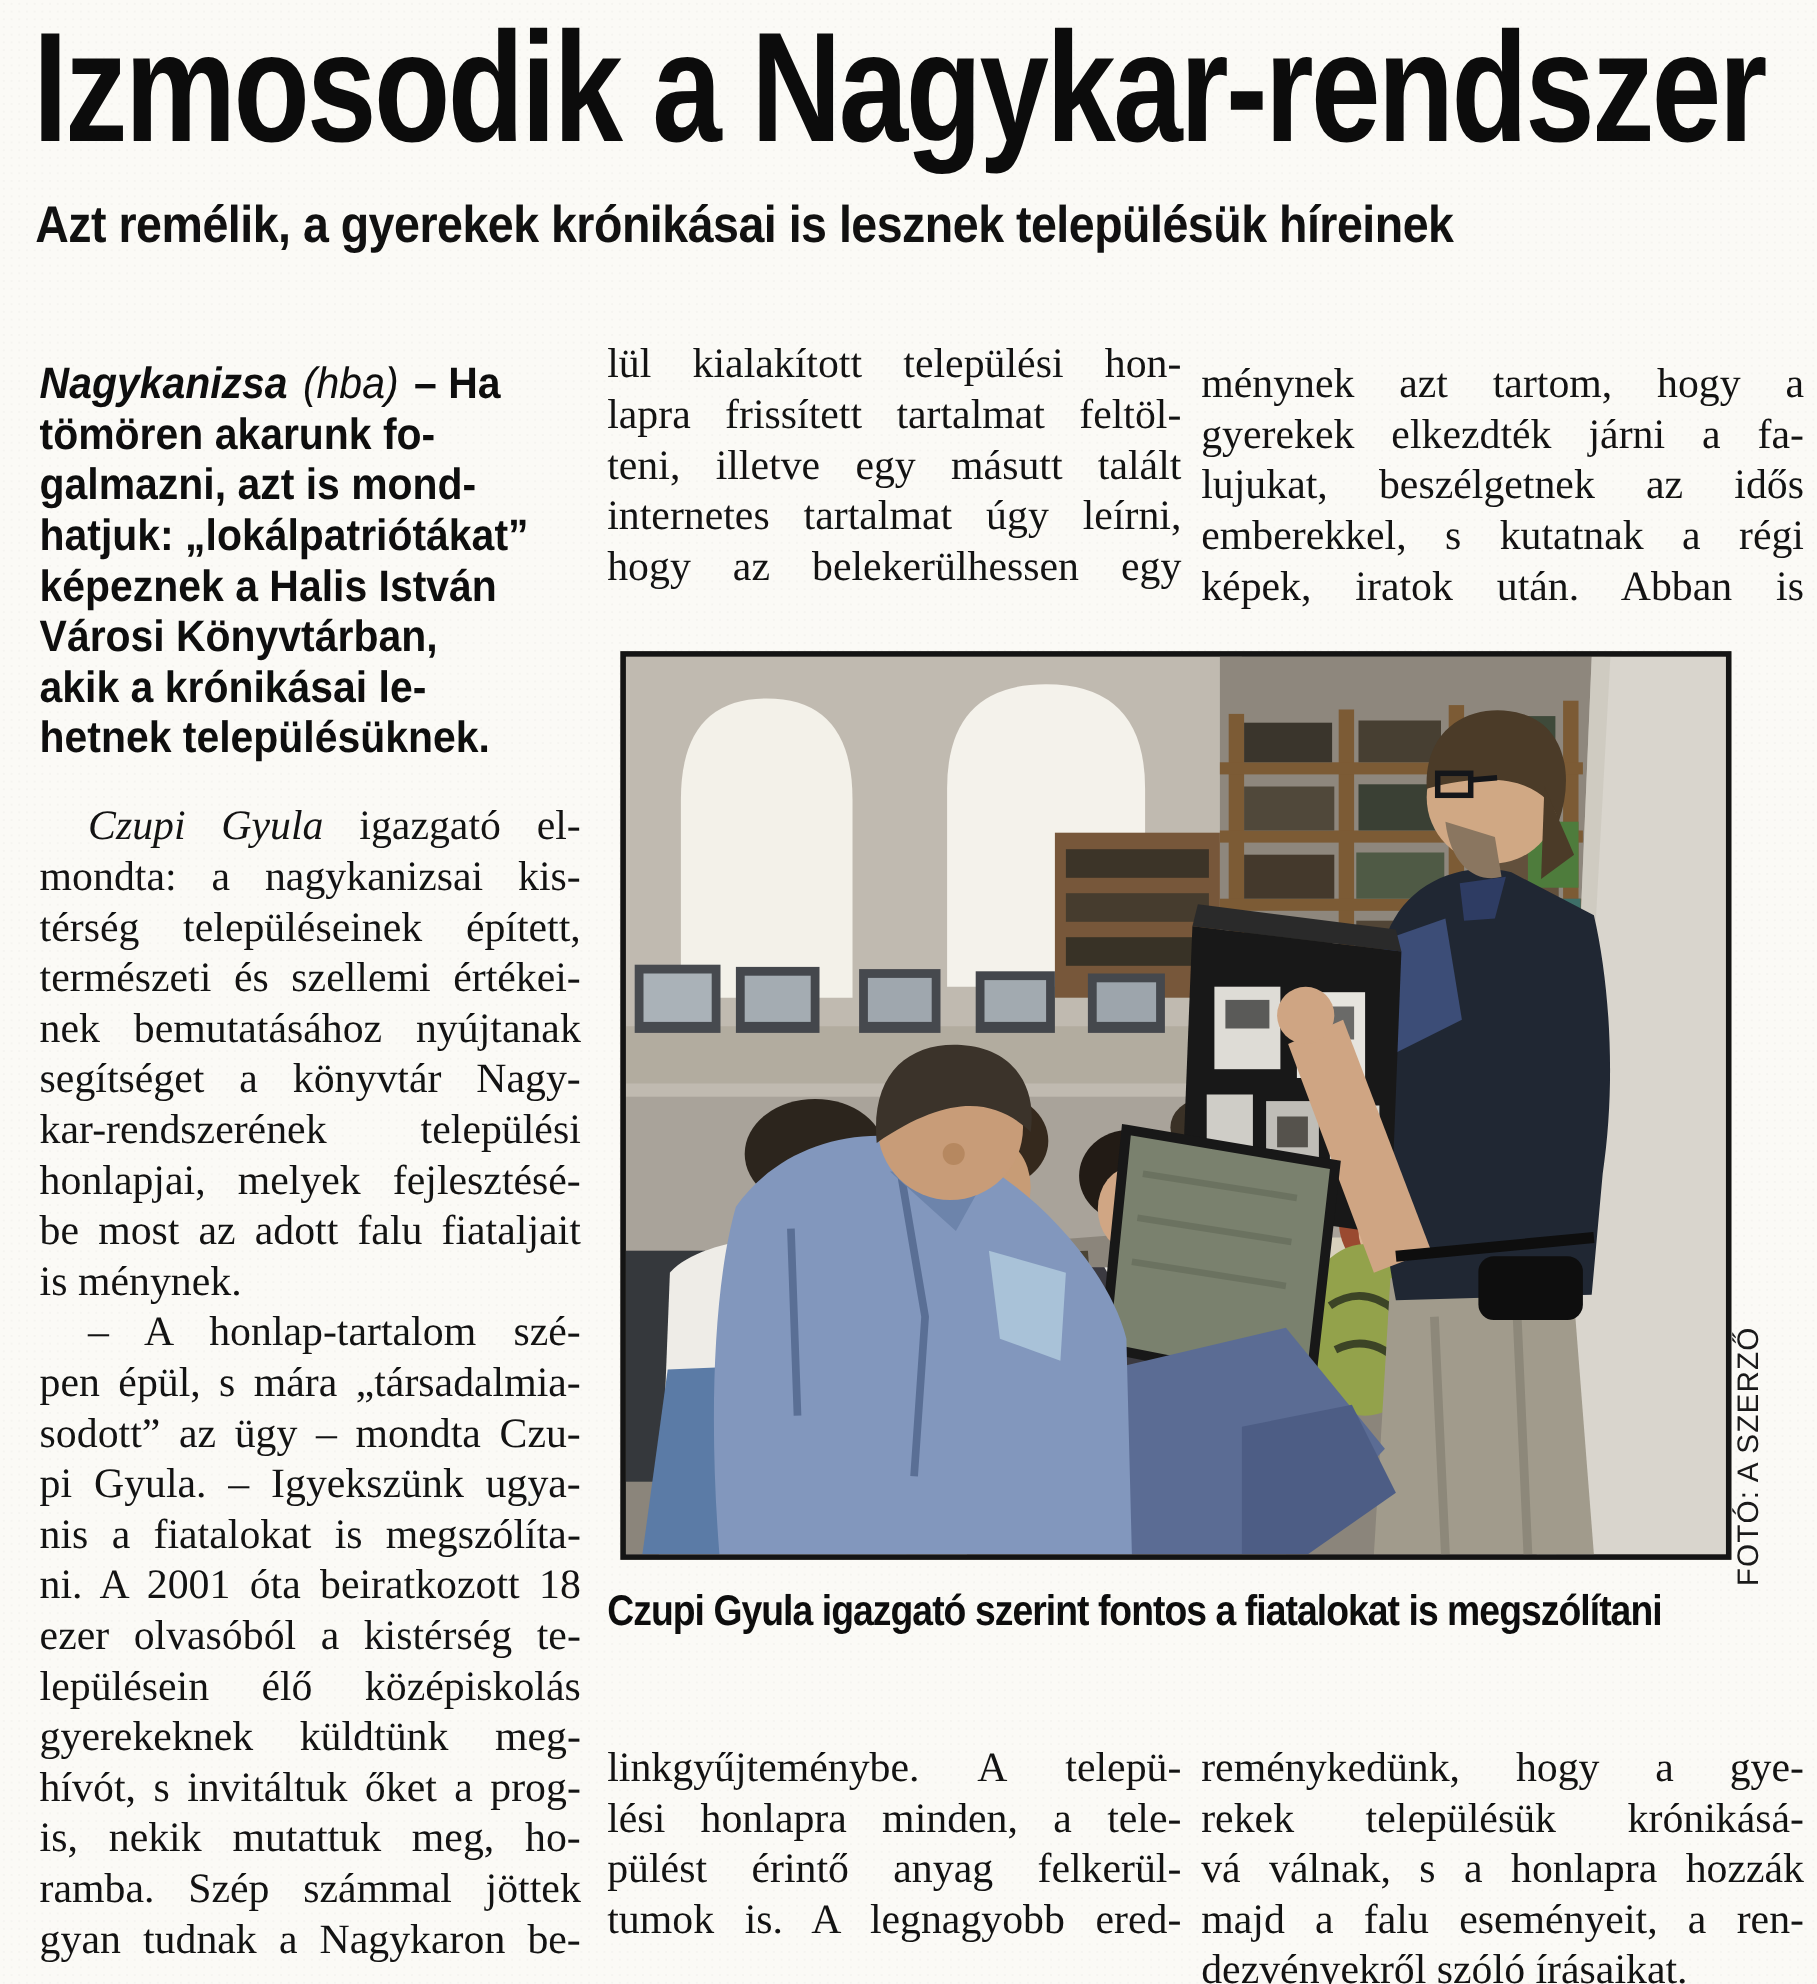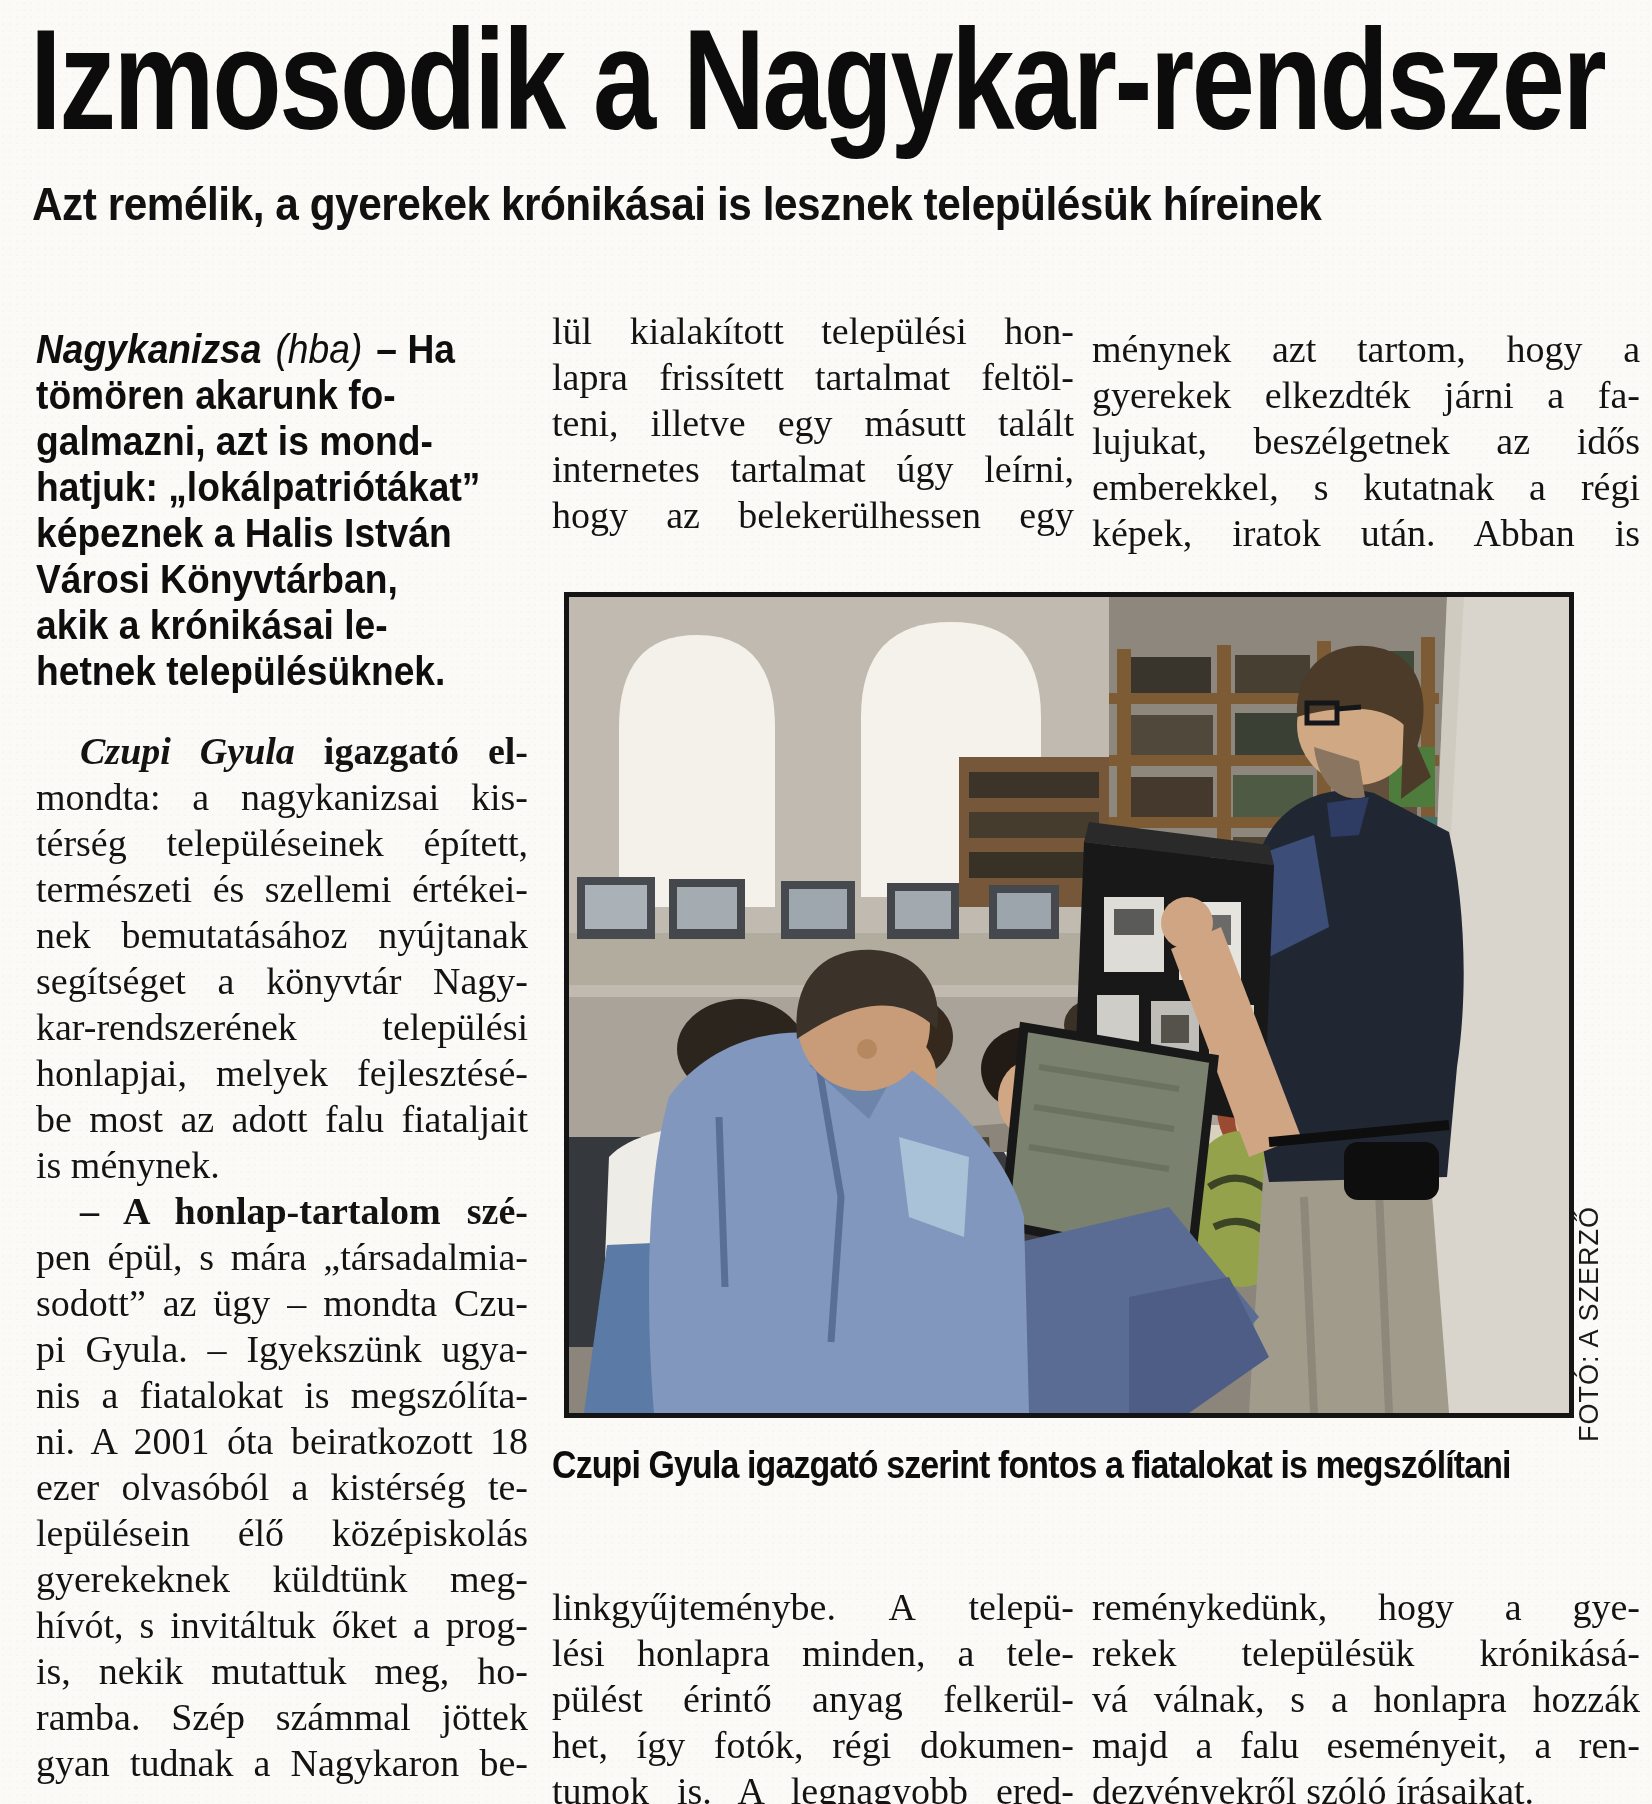--- a/index.html
+++ b/index.html
@@ -15,21 +15,21 @@
         transform:scaleX(.90);transform-origin:left top;}
   .col{position:absolute;margin-top:28px;}
   .col1{left:36px;top:298px;width:492px;}
   .col2t{left:552px;top:280px;width:522px;}
   .col3t{left:1092px;top:298px;width:548px;}
   .col2b{left:552px;top:1556px;width:522px;}
   .col3b{left:1092px;top:1556px;width:548px;}
   .serif{font:38px/46px "Liberation Serif",serif;color:#131313;}
   .ln{text-align:left;}
   .j{text-align:justify;text-align-last:justify;}
-  .ind{text-indent:44px;font-weight:bold;}
+  .ind{text-indent:44px;}
   .it{font-style:italic;}
   .lead{width:530px;transform:scaleX(.93);transform-origin:left top;
         font:700 40px/46px "Liberation Sans",sans-serif;color:#0e0e0e;margin-bottom:34px;}
   .lead-loc{font-style:italic;font-weight:700;}
   .lead-hba{font-style:italic;font-weight:400;padding:0 4px;}
   .photo-frame{position:absolute;left:564px;top:592px;width:1000px;height:816px;
         border:5px solid #141414;background:#9a948b;}
   .photo-frame svg{display:block;width:100%;height:100%;}
   .photo-credit{position:absolute;left:1574px;top:1156px;height:286px;width:52px;
         writing-mode:vertical-rl;transform:rotate(180deg);
@@ -254,21 +254,20 @@
   </div>
 
   <div class="photo-credit">FOTÓ: A SZERZŐ</div>
 
   <div class="caption">Czupi Gyula igazgató szerint fontos a fiatalokat is megszólítani</div>
 
   <div class="col col2b serif">
       <div class="ln j">linkgyűjteménybe. A telepü-</div>
       <div class="ln j">lési honlapra minden, a tele-</div>
       <div class="ln j">pülést érintő anyag felkerül-</div>
-      <div class="ln j">het, így fotók, régi dokumen-</div>
       <div class="ln j">tumok is. A legnagyobb ered-</div>
     </div>
   <div class="col col3b serif">
       <div class="ln j">reménykedünk, hogy a gye-</div>
       <div class="ln j">rekek településük krónikásá-</div>
       <div class="ln j">vá válnak, s a honlapra hozzák</div>
       <div class="ln j">majd a falu eseményeit, a ren-</div>
       <div class="ln">dezvényekről szóló írásaikat.</div>
     </div>
 

